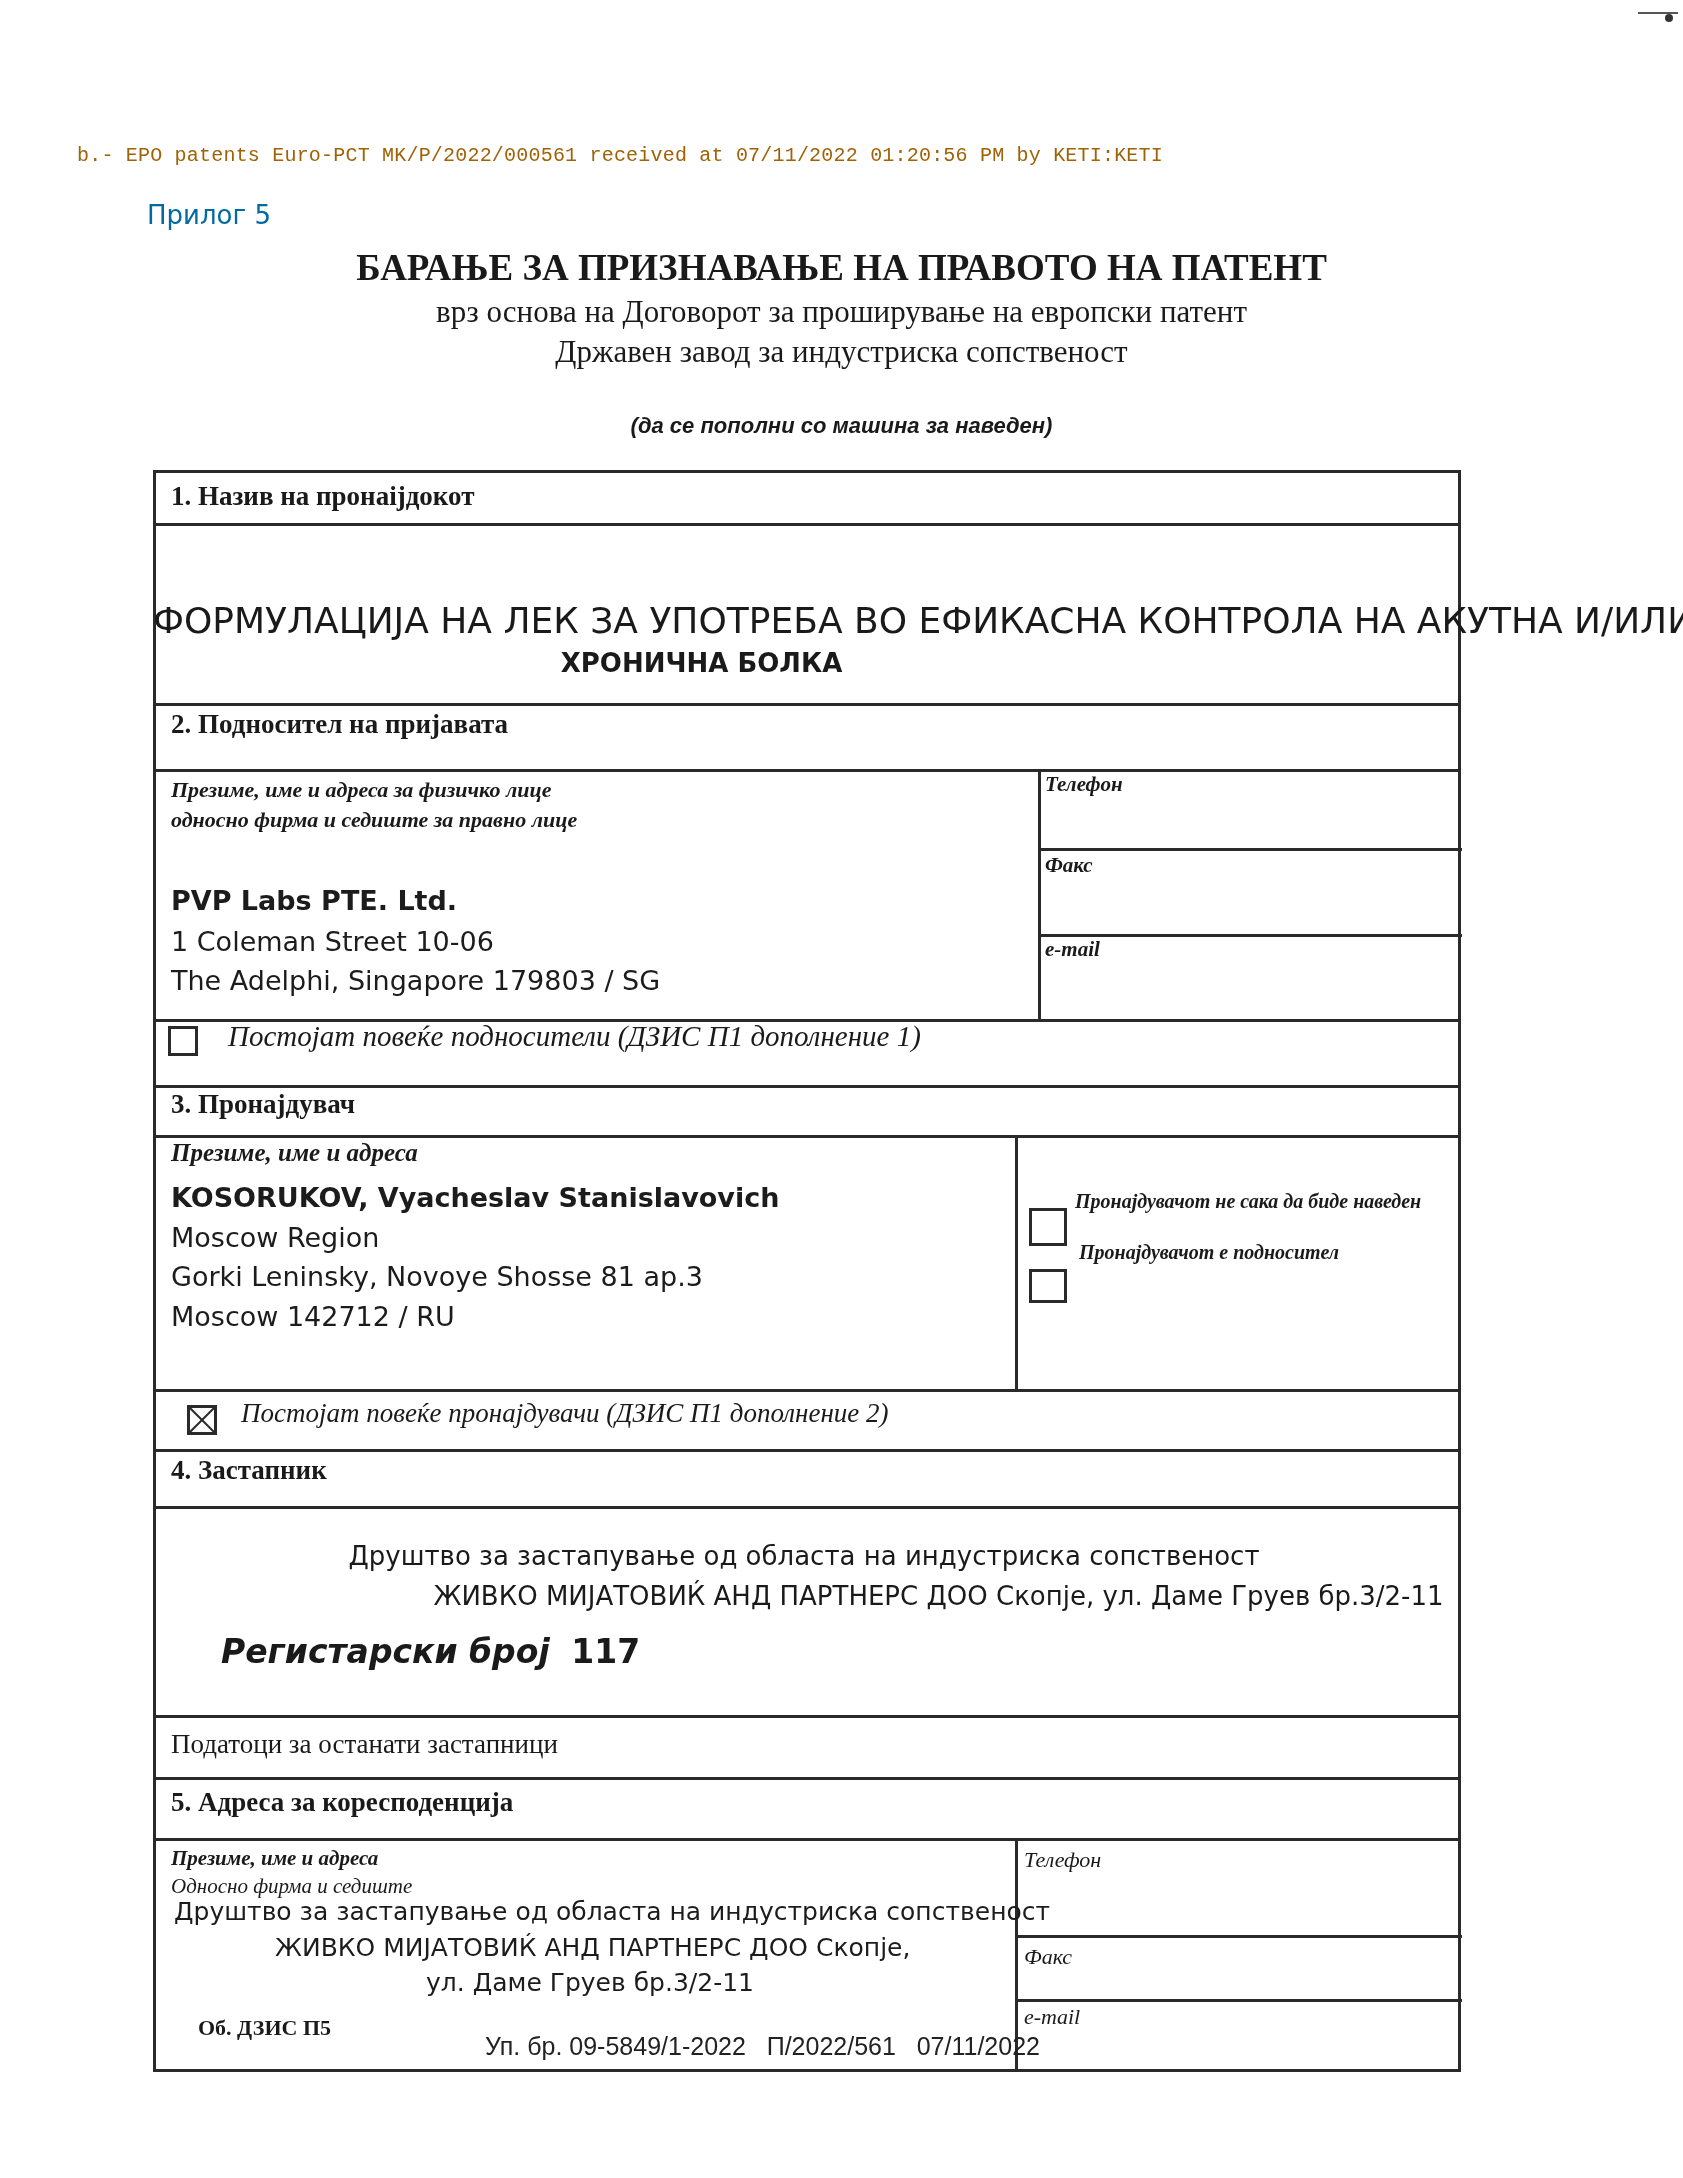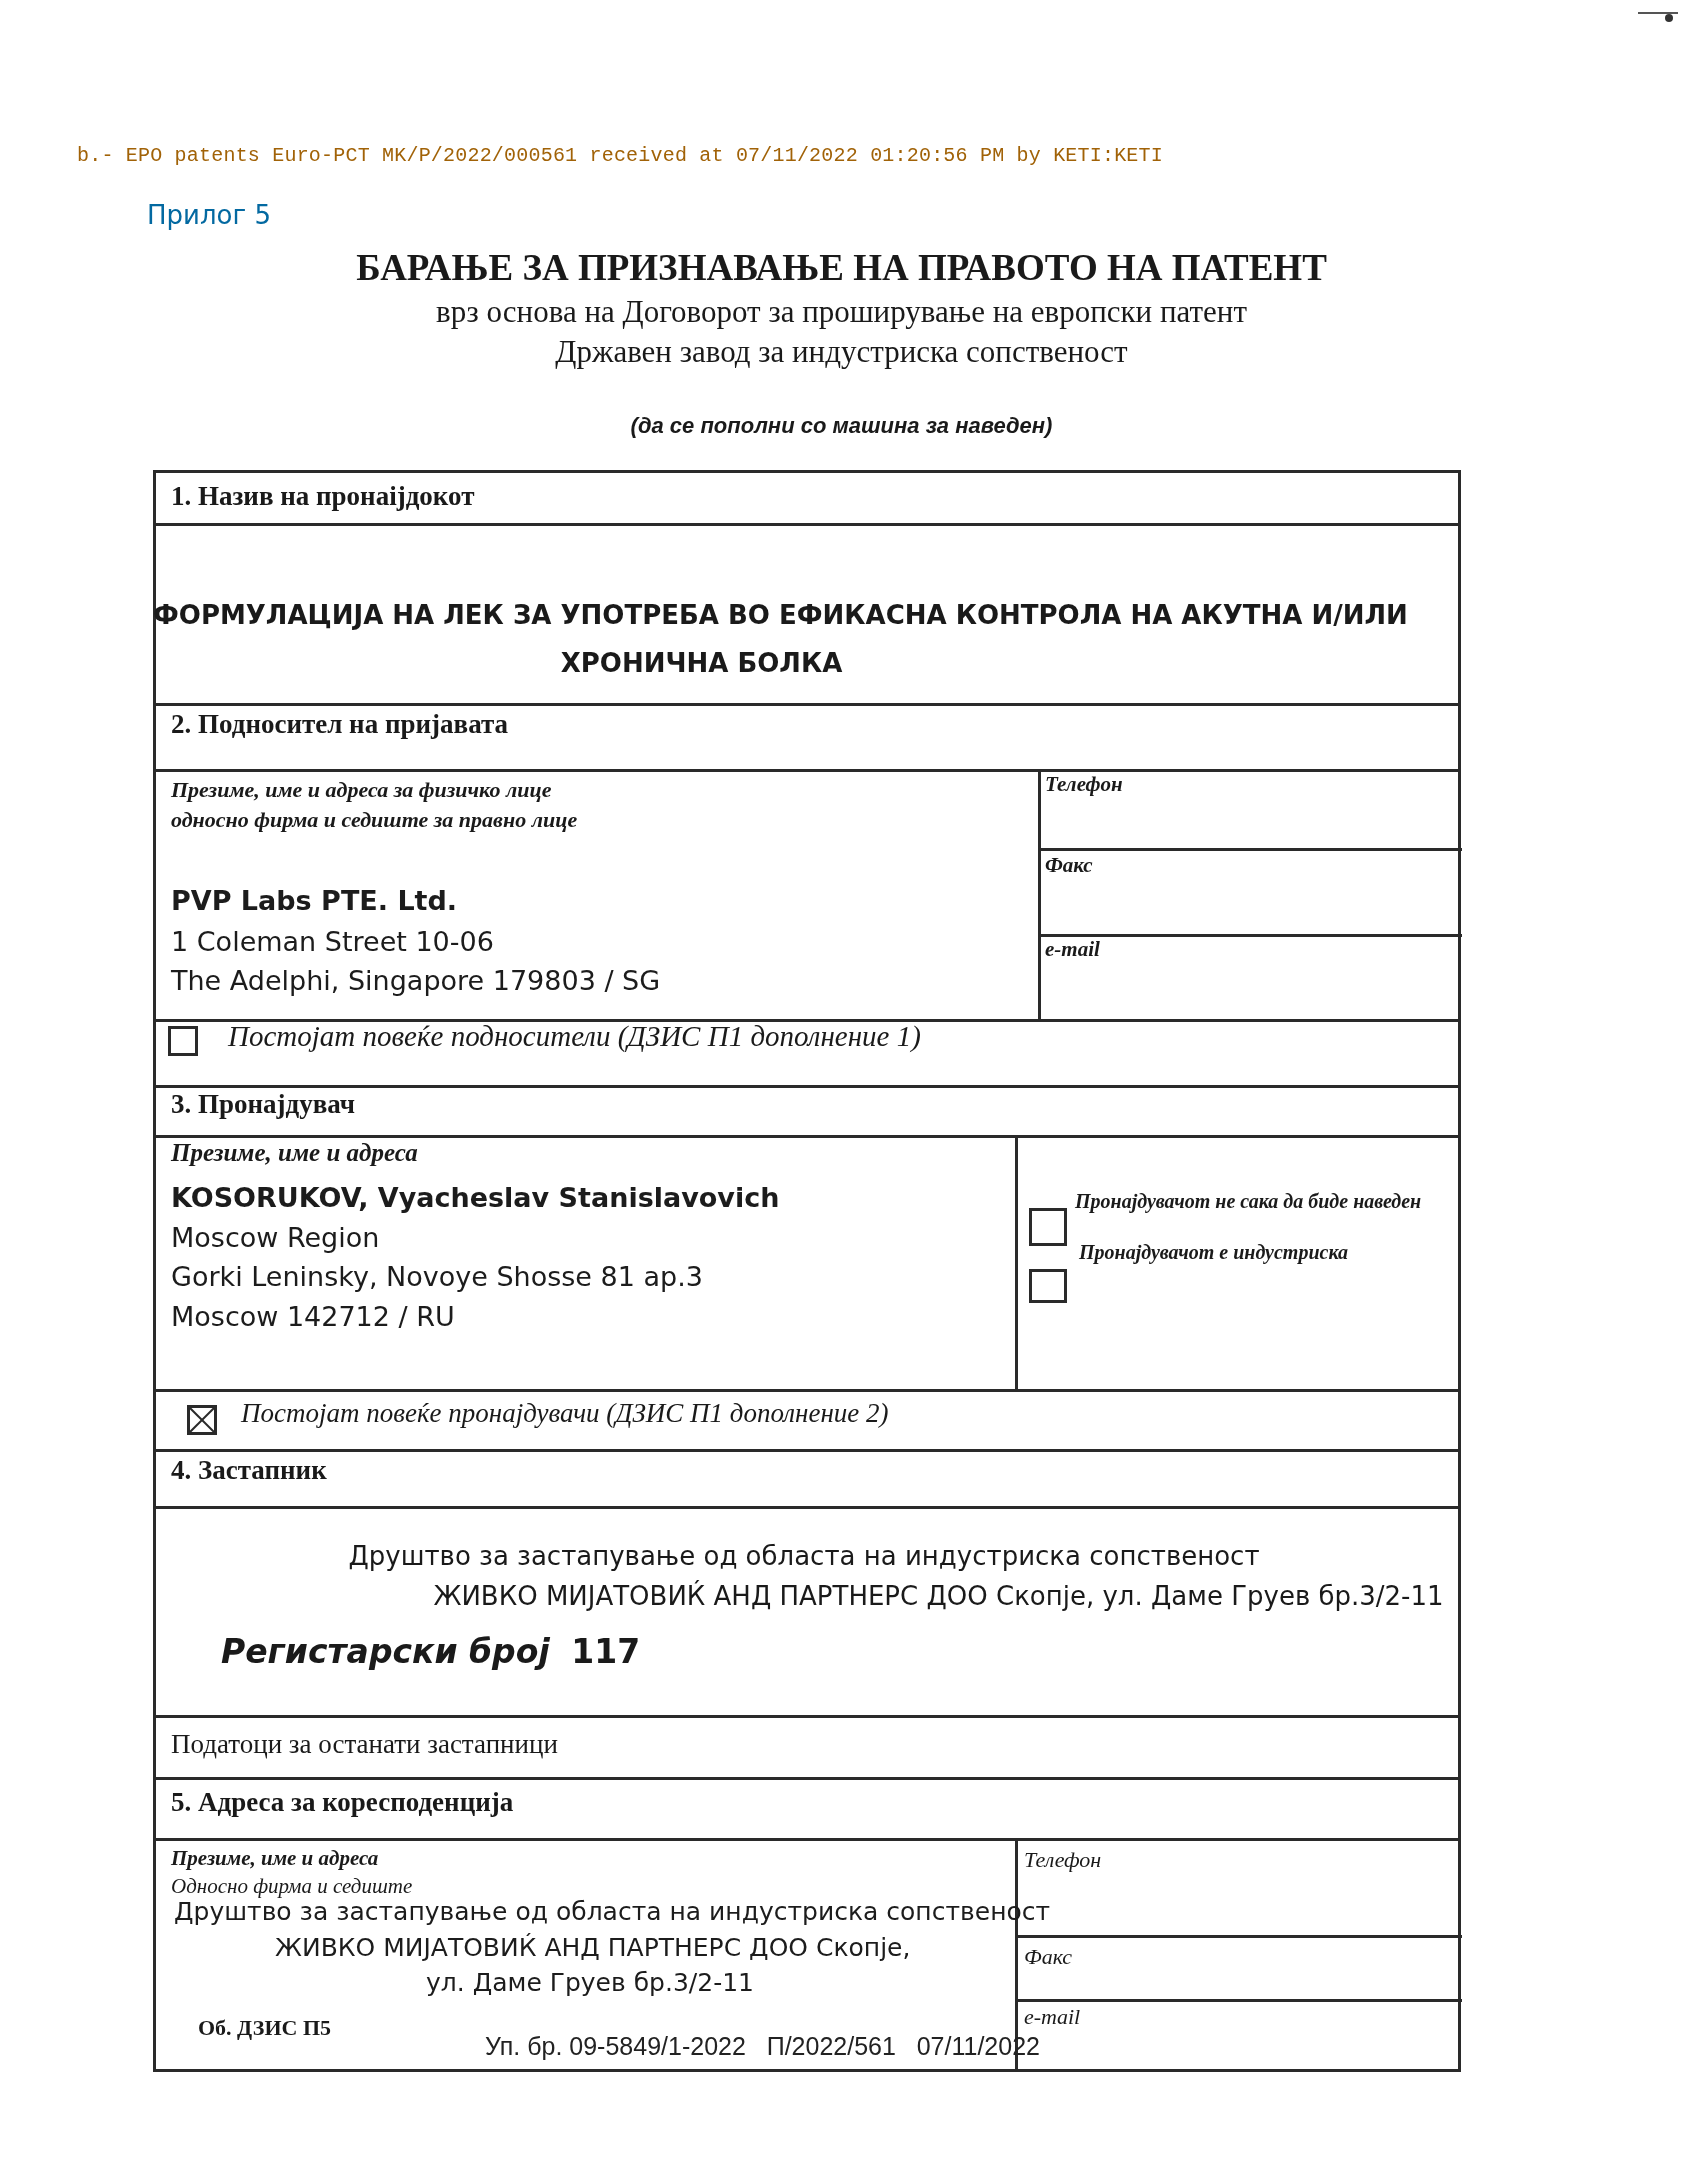--- a/index.html
+++ b/index.html
@@ -74,21 +74,21 @@
   <div class="hline" style="left:1038px; width:424px; top:934px;"></div>
 
   <div class="vline" style="left:1015px; top:1135px; height:255px;"></div>
 
   <div class="vline" style="left:1015px; top:1838px; height:232px;"></div>
   <div class="hline" style="left:1015px; width:447px; top:1935px;"></div>
   <div class="hline" style="left:1015px; width:447px; top:1999px;"></div>
 </div>
 
 <div class="sec-head serif" style="top:481px;">1. Назив на пронаіјдокот</div>
-<div class="abs dsans" style="left:153px; width:1200px; top:600px; text-align:center; font-size:26px; font-weight:bold; white-space:nowrap;">ФОРМУЛАЦИЈА НА ЛЕК ЗА УПОТРЕБА ВО ЕФИКАСНА КОНТРОЛА НА АКУТНА И/ИЛИ</div>
+<div class="abs dsans" style="left:153px; width:1200px; top:600px; text-align:center; font-size:36px; font-weight:normal; white-space:nowrap;">ФОРМУЛАЦИЈА НА ЛЕК ЗА УПОТРЕБА ВО ЕФИКАСНА КОНТРОЛА НА АКУТНА И/ИЛИ</div>
 <div class="abs dsans" style="left:153px; width:1097px; top:648px; text-align:center; font-size:26px; font-weight:bold;">ХРОНИЧНА БОЛКА</div>
 
 <div class="sec-head serif" style="top:709px;">2. Подносител на пријавата</div>
 <div class="italic-label serif" style="left:171px; top:777px;">Презиме, име и адреса за физичко лице</div>
 <div class="italic-label serif" style="left:171px; top:807px;">односно фирма и седиште за правно лице</div>
 <div class="val dsans" style="left:171px; top:885px; font-weight:bold; font-size:27px;">PVP Labs PTE. Ltd.</div>
 <div class="val dsans" style="left:171px; top:926px; font-size:27px;">1 Coleman Street 10-06</div>
 <div class="val dsans" style="left:171px; top:965px; font-size:27px;">The Adelphi, Singapore 179803 / SG</div>
 
 <div class="field-label serif" style="left:1045px; top:772px;">Телефон</div>
@@ -104,21 +104,21 @@
 <div class="sec-head serif" style="top:1089px;">3. Пронајдувач</div>
 <div class="italic-label serif" style="left:171px; top:1139px; font-size:25px;">Презиме, име и адреса</div>
 <div class="val dsans" style="left:171px; top:1182px; font-weight:bold; font-size:27px;">KOSORUKOV, Vyacheslav Stanislavovich</div>
 <div class="val dsans" style="left:171px; top:1222px; font-size:27px;">Moscow Region</div>
 <div class="val dsans" style="left:171px; top:1261px; font-size:27px;">Gorki Leninsky, Novoye Shosse 81 ap.3</div>
 <div class="val dsans" style="left:171px; top:1301px; font-size:27px;">Moscow 142712 / RU</div>
 
 <div class="checkbox" style="left:1029px; top:1208px; width:38px; height:38px;"></div>
 <div class="small-cb-label serif" style="left:1075px; top:1190px;">Пронајдувачот не сака да биде наведен</div>
 <div class="checkbox" style="left:1029px; top:1269px; width:38px; height:34px;"></div>
-<div class="small-cb-label serif" style="left:1079px; top:1241px;">Пронајдувачот е индустриска</div>
+<div class="small-cb-label serif" style="left:1079px; top:1241px;">Пронајдувачот е подносител</div>
 
 <div class="checkbox checked" style="left:187px; top:1405px;"></div>
 <div class="cb-label serif" style="left:241px; top:1398px; font-size:27px;">Постојат повеќе пронајдувачи (ДЗИС П1 дополнение 2)</div>
 
 <div class="sec-head serif" style="top:1455px;">4. Застапник</div>
 <div class="abs dsans" style="left:153px; width:1308px; top:1541px; text-align:center; font-size:26px; padding-left:0;">
   <span style="position:relative; left:-3px;">Друштво за застапување од областа на индустриска сопственост</span>
 </div>
 <div class="abs dsans" style="left:153px; width:1571px; top:1581px; text-align:center; font-size:26px; white-space:nowrap;">ЖИВКО МИЈАТОВИЌ АНД ПАРТНЕРС ДОО Скопје, ул. Даме Груев бр.3/2-11</div>
 <div class="abs dsans" style="left:221px; top:1632px; font-size:33px; font-weight:bold; font-style:italic;">

